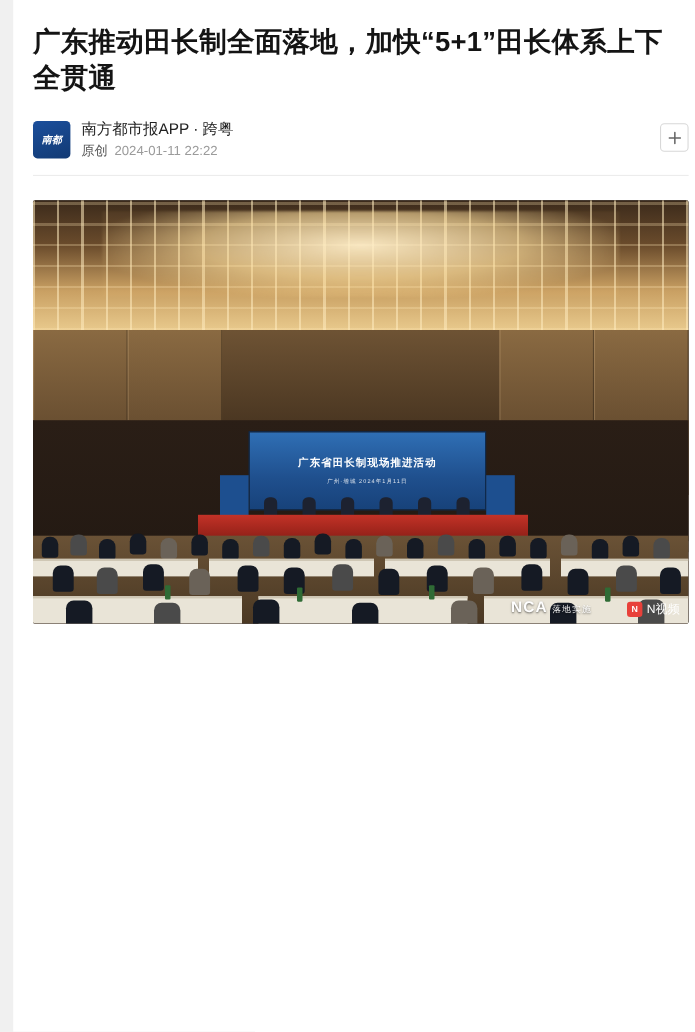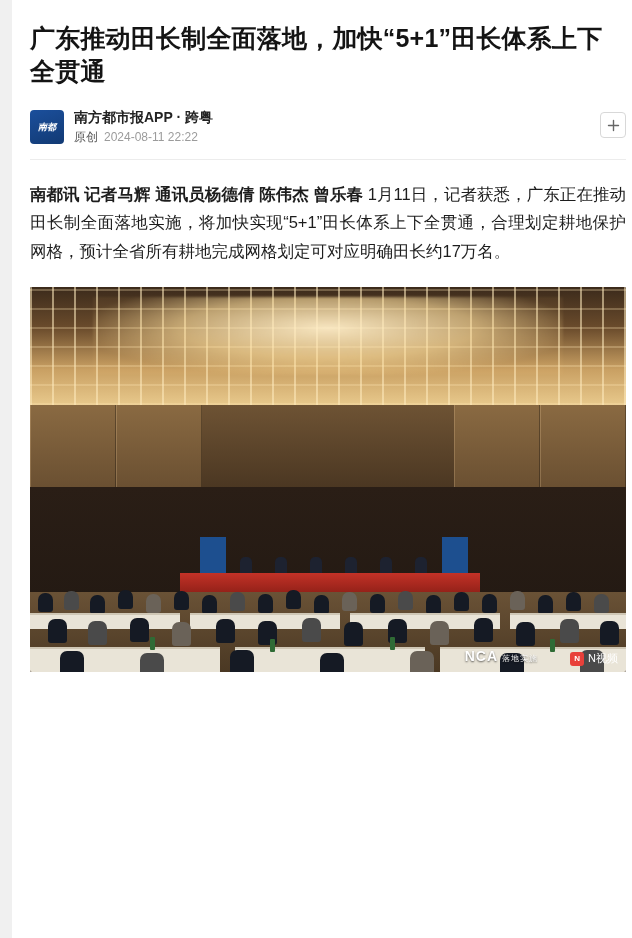--- a/index.html
+++ b/index.html
@@ -52,21 +52,21 @@
   }
   .meta-text {
     margin-left: 10px;
     display: flex;
     flex-direction: column;
     justify-content: center;
   }
   .source-line {
     font-size: 14px;
     color: #222;
-    font-weight: bold;
+    font-weight: normal;
     line-height: 18px;
   }
   .time-line {
     font-size: 12px;
     color: #9b9b9b;
     line-height: 16px;
     margin-top: 3px;
     display: flex;
     align-items: center;
     gap: 6px;
@@ -211,53 +211,54 @@
 <div class="page">
 
   <h1 class="title">广东推动田长制全面落地，加快“5+1”田长体系上下全贯通</h1>
 
   <div class="meta-row">
     <div class="avatar">南都</div>
     <div class="meta-text">
       <div class="source-line">南方都市报APP · 跨粤</div>
       <div class="time-line">
         <span class="orig-tag">原创</span>
-        <span>2024-08-11 22:22</span>
+        <span>2024-01-11 22:22</span>
       </div>
     </div>
     <div class="plus-btn">
       <svg width="13" height="13" viewBox="0 0 13 13" aria-hidden="true">
         <path d="M6.5 1.5 V11.5 M1.5 6.5 H11.5" stroke="#666" stroke-width="1.4" stroke-linecap="round"></path>
       </svg>
     </div>
   </div>
 
   <div class="divider"></div>
 
-  <p class="body lead">
-    <span class="b">南都讯 记者马辉 通讯员杨德倩 陈伟杰 曾乐春</span><span> 1月11日，记者获悉，广东正在推动田长制全面落地实施，将加快实现“5+1”田长体系上下全贯通，合理划定耕地保护网格，预计全省所有耕地完成网格划定可对应明确田长约17万名。</span>
-  </p>
 
 
 
   <div class="photo-wrap">
     <div class="ceiling"></div>
     <div class="ceil-grid"></div>
     <div class="chandelier"></div>
 
     <div class="walls"></div>
     <div class="wall-panel" style="left:0"></div>
     <div class="wall-panel" style="left:86px"></div>
     <div class="wall-panel" style="left:424px"></div>
     <div class="wall-panel" style="left:510px"></div>
 
     <div class="sidewall-l"></div>
     <div class="sidewall-r"></div>
     <div class="stage"></div>
 
+    <div class="screen">
+      <div class="s-title">广东省田长制现场推进活动</div>
+      <div class="s-sub">广州·增城        2024年1月11日</div>
+    </div>
 
     <div class="blue-banner-l"></div>
     <div class="blue-banner-r"></div>
 
     <div class="seat-person" style="left:210px"></div>
     <div class="seat-person" style="left:245px"></div>
     <div class="seat-person" style="left:280px"></div>
     <div class="seat-person" style="left:315px"></div>
     <div class="seat-person" style="left:350px"></div>
     <div class="seat-person" style="left:385px"></div>

